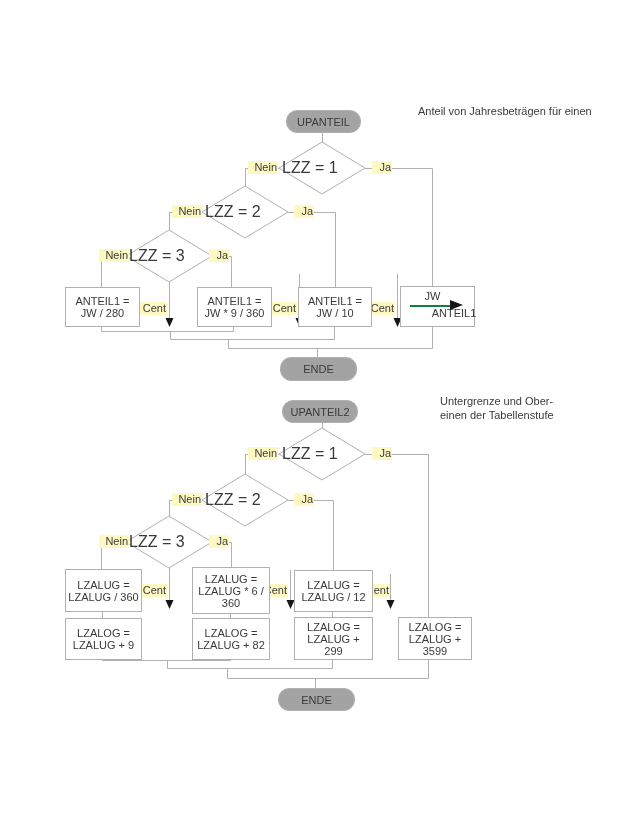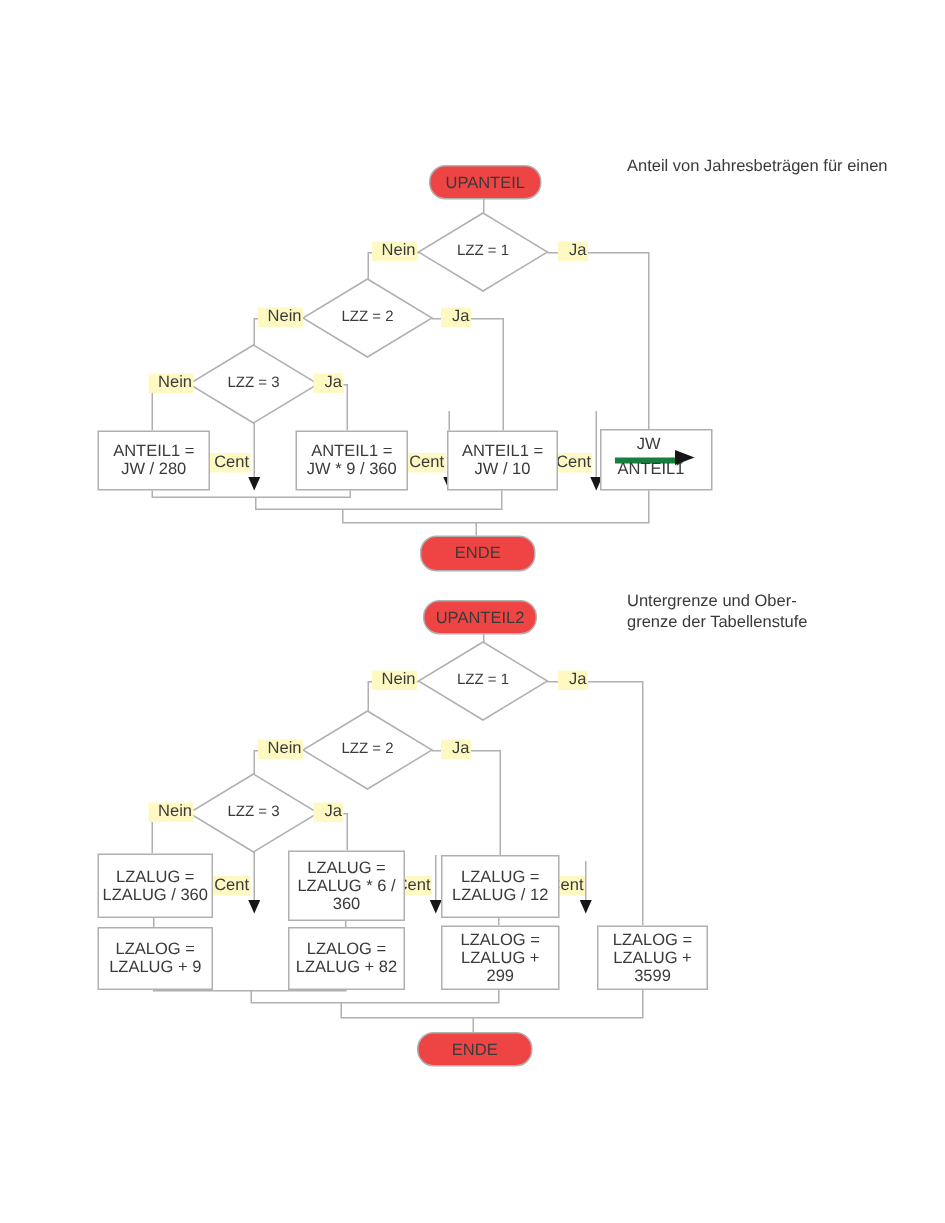--- a/index.html
+++ b/index.html
@@ -1,29 +1,29 @@
 <!DOCTYPE html>
 <html><head>
 <meta charset="utf-8">
 <style>
   html,body{margin:0;padding:0;background:#fff;}
   #canvas{position:relative;width:630px;height:815px;background:#fff;overflow:hidden;
           font-family:"Liberation Sans",sans-serif;color:#3a3a3a;}
   #wires{position:absolute;left:0;top:0;z-index:0;}
-  .oval{position:absolute;z-index:2;background:#ef4444;border:1px solid #b0b0b0;border-radius:11px;
+  .oval{position:absolute;z-index:2;background:#a3a3a3;border:1px solid #b0b0b0;border-radius:11px;
         display:flex;align-items:center;justify-content:center;font-size:11px;}
   .box{position:absolute;z-index:2;background:#fff;border:1px solid #b0b0b0;
        display:flex;flex-direction:column;align-items:center;justify-content:center;
        font-size:11px;line-height:12px;text-align:center;}
-  .dtext{position:absolute;z-index:2;font-size:10px;text-align:center;height:13px;line-height:13px;}
+  .dtext{position:absolute;z-index:2;font-size:16px;height:13px;line-height:13px;}
   .lbl{position:absolute;z-index:2;background:#fef9c3;font-size:11px;height:13px;line-height:13px;
        text-align:right;padding:0 1px;}
   .note{position:absolute;z-index:2;font-size:11px;line-height:14px;white-space:nowrap;margin-left:37px;}
   .fracnum{position:absolute;z-index:3;font-size:11px;line-height:13px;text-align:center;
-           border-bottom:4px solid #15803d;height:15px;}
+           border-bottom:2px solid #15803d;height:15px;}
   .fracden{position:absolute;z-index:3;font-size:11px;line-height:13px;text-align:center;}
   .rarrow{position:absolute;z-index:4;width:0;height:0;border-top:5px solid transparent;
           border-bottom:5px solid transparent;border-left:13px solid #161616;}
 </style>
 </head>
 <body>
 
 <div id="canvas">
 
   <svg id="wires" width="630" height="815">
@@ -109,33 +109,33 @@
     <div>ANTEIL1 =</div>
     <div>JW * 9 / 360</div>
   </div>
   <div class="box" style="left:298px;top:287px;width:72px;height:38px;">
     <div>ANTEIL1 =</div>
     <div>JW / 10</div>
   </div>
   <div class="box" style="left:400px;top:286px;width:73px;height:39px;"></div>
   <div class="fracnum" style="left:410px;top:290px;width:45px;">JW</div>
   <div class="rarrow" style="left:450px;top:300px;"></div>
-  <div class="fracden" style="left:400px;top:307px;width:68px;">ANTEIL1</div>
+  <div class="fracden" style="left:420px;top:307px;width:68px;">ANTEIL1</div>
 
   <div class="oval" style="left:280px;top:357px;width:75px;height:22px;">
     <span>ENDE</span>
   </div>
 
   <div class="oval" style="left:282px;top:400px;width:74px;height:21px;">
     <span>UPANTEIL2</span>
   </div>
 
-  <div class="note" style="left:381px;top:394px;">
+  <div class="note" style="left:403px;top:394px;">
     <div>Untergrenze und Ober-</div>
-    <div>grenze der Tabellenstufe</div>
+    <div>einen der Tabellenstufe</div>
   </div>
 
   <div class="dtext" style="left:282px;top:447px;width:80px;">LZZ = 1</div>
   <div class="dtext" style="left:205px;top:493px;width:80px;">LZZ = 2</div>
   <div class="dtext" style="left:129px;top:535px;width:80px;">LZZ = 3</div>
 
   <div class="lbl" style="left:248px;top:447px;width:28px;">Nein</div>
   <div class="lbl" style="left:372px;top:447px;width:18px;">Ja</div>
   <div class="lbl" style="left:172px;top:493px;width:28px;">Nein</div>
   <div class="lbl" style="left:294px;top:493px;width:18px;">Ja</div>

